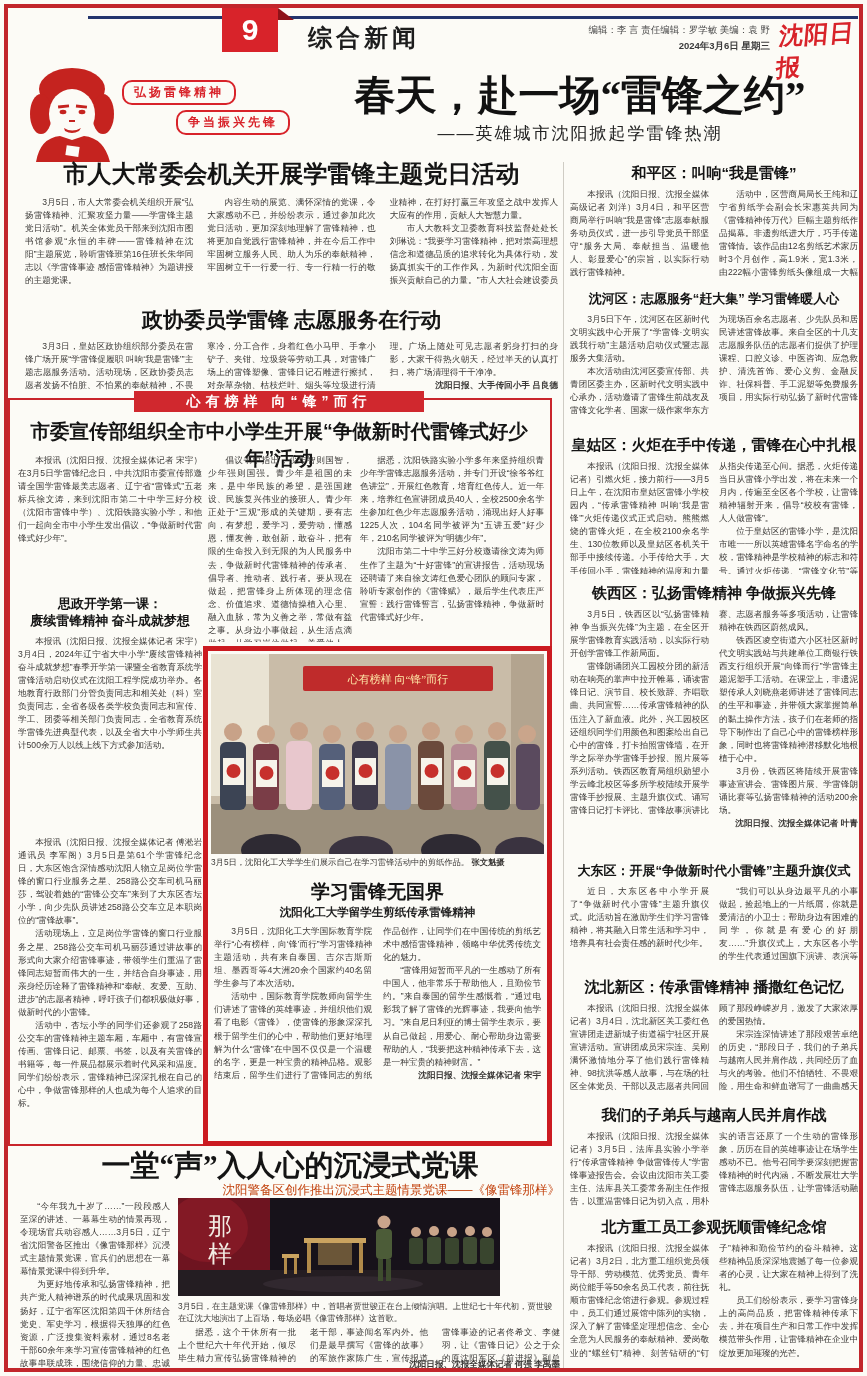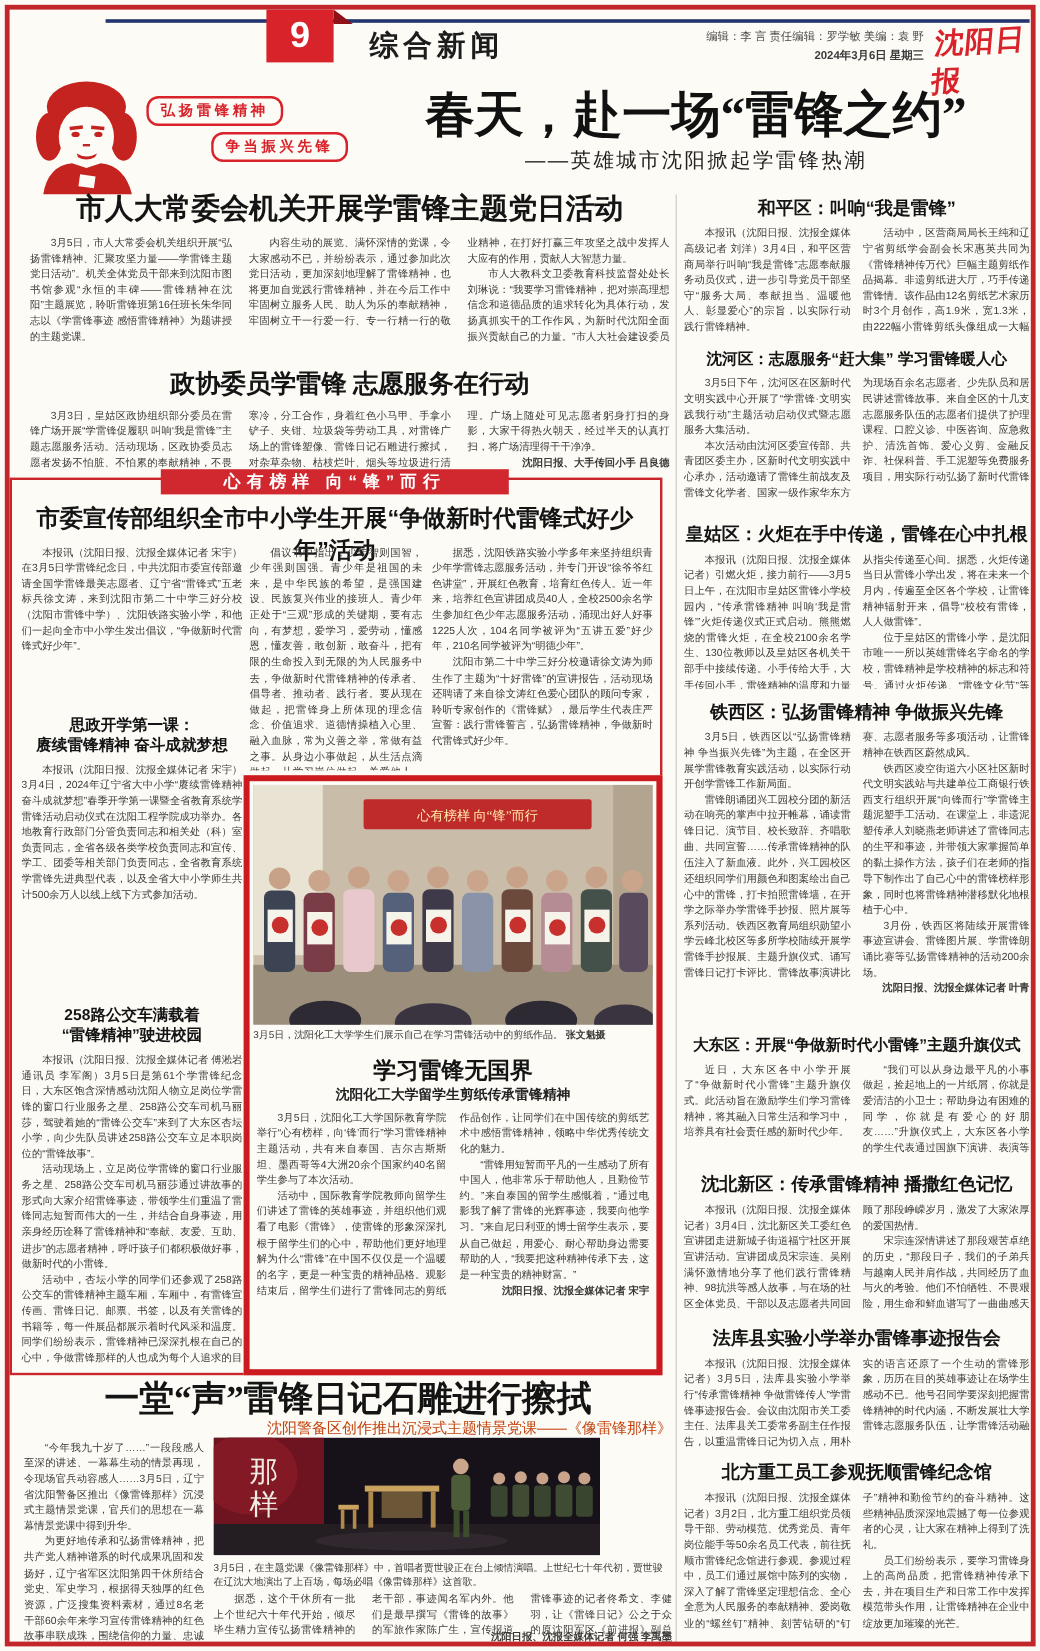--- a/index.html
+++ b/index.html
@@ -140,24 +140,20 @@
       <div class="art-head sub-head">
         <div>思政开学第一课：</div>
         <div>赓续雷锋精神 奋斗成就梦想</div>
       </div>
       <div class="body-txt">
         <p>本报讯（沈阳日报、沈报全媒体记者 宋宇）3月4日，2024年辽宁省大中小学“赓续雷锋精神 奋斗成就梦想”春季开学第一课暨全省教育系统学雷锋活动启动仪式在沈阳工程学院成功举办。各地教育行政部门分管负责同志和相关处（科）室负责同志，全省各级各类学校负责同志和宣传、学工、团委等相关部门负责同志，全省教育系统学雷锋先进典型代表，以及全省大中小学师生共计500余万人以线上线下方式参加活动。</p>
       </div>
     </div>
 
     <div class="clip sub2">
-      <div class="art-head sub-head">
-        <div>258路公交车满载着</div>
-        <div>“雷锋精神”驶进校园</div>
-      </div>
       <div class="body-txt">
         <p>本报讯（沈阳日报、沈报全媒体记者 傅淞岩 通讯员 李军阁）3月5日是第61个学雷锋纪念日，大东区饱含深情感动沈阳人物立足岗位学雷锋的窗口行业服务之星、258路公交车司机马丽莎，驾驶着她的“雷锋公交车”来到了大东区杏坛小学，向少先队员讲述258路公交车立足本职岗位的“雷锋故事”。</p>
         <p>活动现场上，立足岗位学雷锋的窗口行业服务之星、258路公交车司机马丽莎通过讲故事的形式向大家介绍雷锋事迹，带领学生们重温了雷锋同志短暂而伟大的一生，并结合自身事迹，用亲身经历诠释了雷锋精神和“奉献、友爱、互助、进步”的志愿者精神，呼吁孩子们都积极做好事，做新时代的小雷锋。</p>
         <p>活动中，杏坛小学的同学们还参观了258路公交车的雷锋精神主题车厢，车厢中，有雷锋宣传画、雷锋日记、邮票、书签，以及有关雷锋的书籍等，每一件展品都展示着时代风采和温度。同学们纷纷表示，雷锋精神已深深扎根在自己的心中，争做雷锋那样的人也成为每个人追求的目标。</p>
       </div>
     </div>
 
     <div class="hl">
       <div class="hl-photo">
         <svg width="333" height="200" viewBox="0 0 333 200">
@@ -235,21 +231,21 @@
       <div class="hl-sub">沈阳化工大学留学生剪纸传承雷锋精神</div>
       <div class="body-txt cols2 clip hl-body">
         <p>3月5日，沈阳化工大学国际教育学院举行“心有榜样，向‘锋’而行”学习雷锋精神主题活动，共有来自泰国、吉尔吉斯斯坦、墨西哥等4大洲20余个国家约40名留学生参与了本次活动。</p>
         <p>活动中，国际教育学院教师向留学生们讲述了雷锋的英雄事迹，并组织他们观看了电影《雷锋》，使雷锋的形象深深扎根于留学生们的心中，帮助他们更好地理解为什么“雷锋”在中国不仅仅是一个温暖的名字，更是一种宝贵的精神品格。观影结束后，留学生们进行了雷锋同志的剪纸作品创作，让同学们在中国传统的剪纸艺术中感悟雷锋精神，领略中华优秀传统文化的魅力。</p>
         <p>“雷锋用短暂而平凡的一生感动了所有中国人，他非常乐于帮助他人，且勤俭节约。”来自泰国的留学生感慨着，“通过电影我了解了雷锋的光辉事迹，我要向他学习。”来自尼日利亚的博士留学生表示，要从自己做起，用爱心、耐心帮助身边需要帮助的人，“我要把这种精神传承下去，这是一种宝贵的精神财富。”</p>
         <p class="byline">沈阳日报、沈报全媒体记者 宋宇</p>
       </div>
     </div>
   </div>
 
-  <div class="art-head serif bot-head">一堂“声”雷锋日记石雕进行擦拭</div>
+  <div class="art-head serif bot-head">一堂“声”入人心的沉浸式党课</div>
   <div class="bot-sub">沈阳警备区创作推出沉浸式主题情景党课——《像雷锋那样》</div>
   <div class="body-txt clip bot-c1">
     <p>“今年我九十岁了……”一段段感人至深的讲述、一幕幕生动的情景再现，令现场官兵动容感人……3月5日，辽宁省沈阳警备区推出《像雷锋那样》沉浸式主题情景党课，官兵们的思想在一幕幕情景党课中得到升华。</p>
     <p>为更好地传承和弘扬雷锋精神，把共产党人精神谱系的时代成果巩固和发扬好，辽宁省军区沈阳第四干休所结合党史、军史学习，根据得天独厚的红色资源，广泛搜集资料素材，通过8名老干部60余年来学习宣传雷锋精神的红色故事串联成珠，围绕信仰的力量、忠诚的底色、永恒的精神3个板块，精心编排创作《像雷锋那样》情景党课，以音舞诗画的形式从不同侧面呈现在官兵面前。</p>
   </div>
   <div class="bot-photo">
     <svg width="322" height="98" viewBox="0 0 322 98">
       <rect width="322" height="98" fill="#17121a"></rect>
       <rect x="0" y="0" width="92" height="72" fill="#6e1420"></rect>
       <ellipse cx="30" cy="30" rx="40" ry="34" fill="#8c1b28" opacity="0.7"></ellipse>
@@ -346,21 +342,21 @@
 
     <div class="r-art clip" style="height:122px">
       <div class="art-head r-head">沈北新区：传承雷锋精神 播撒红色记忆</div>
       <div class="body-txt r-body" style="height:98px">
         <p>本报讯（沈阳日报、沈报全媒体记者）3月4日，沈北新区关工委红色宣讲团走进新城子街道福宁社区开展宣讲活动。宣讲团成员宋宗连、吴刚满怀激情地分享了他们践行雷锋精神、98抗洪等感人故事，与在场的社区全体党员、干部以及志愿者共同回顾了那段峥嵘岁月，激发了大家浓厚的爱国热情。</p>
         <p>宋宗连深情讲述了那段艰苦卓绝的历史，“那段日子，我们的子弟兵与越南人民并肩作战，共同经历了血与火的考验。他们不怕牺牲、不畏艰险，用生命和鲜血谱写了一曲曲感天动地的英雄赞歌。”吴刚以“98抗洪，众志成城”为题，回顾了1998年那场惊心动魄的抗洪救灾斗争。在场的听众纷纷表示，要铭记历史，珍惜和平，不忘初心，为构建和谐社会、实现中华民族伟大复兴的中国梦贡献自己的力量。</p>
       </div>
     </div>
 
     <div class="r-art clip" style="height:106px">
-      <div class="art-head r-head">法库县实验小学举办雷锋事迹报告会</div>
+      <div class="art-head r-head">我们的子弟兵与越南人民并肩作战</div>
       <div class="body-txt r-body" style="height:82px">
         <p>本报讯（沈阳日报、沈报全媒体记者）3月5日，法库县实验小学举行“传承雷锋精神 争做雷锋传人”学雷锋事迹报告会。会议由沈阳市关工委主任、法库县关工委常务副主任作报告，以重温雷锋日记为切入点，用朴实的语言还原了一个生动的雷锋形象，历历在目的英雄事迹让在场学生感动不已。他号召同学要深刻把握雷锋精神的时代内涵，不断发展壮大学雷锋志愿服务队伍，让学雷锋活动融入日常、化作经常，让雷锋精神在新时代绽放更加璀璨的光芒。</p>
 
       </div>
     </div>
 
     <div class="r-art clip" style="height:164px">
       <div class="art-head r-head">北方重工员工参观抚顺雷锋纪念馆</div>
       <div class="body-txt r-body" style="height:140px">
         <p>本报讯（沈阳日报、沈报全媒体记者）3月2日，北方重工组织党员领导干部、劳动模范、优秀党员、青年岗位能手等50余名员工代表，前往抚顺市雷锋纪念馆进行参观。参观过程中，员工们通过展馆中陈列的实物，深入了解了雷锋坚定理想信念、全心全意为人民服务的奉献精神、爱岗敬业的“螺丝钉”精神、刻苦钻研的“钉子”精神和勤俭节约的奋斗精神。这些精神品质深深地震撼了每一位参观者的心灵，让大家在精神上得到了洗礼。</p>

